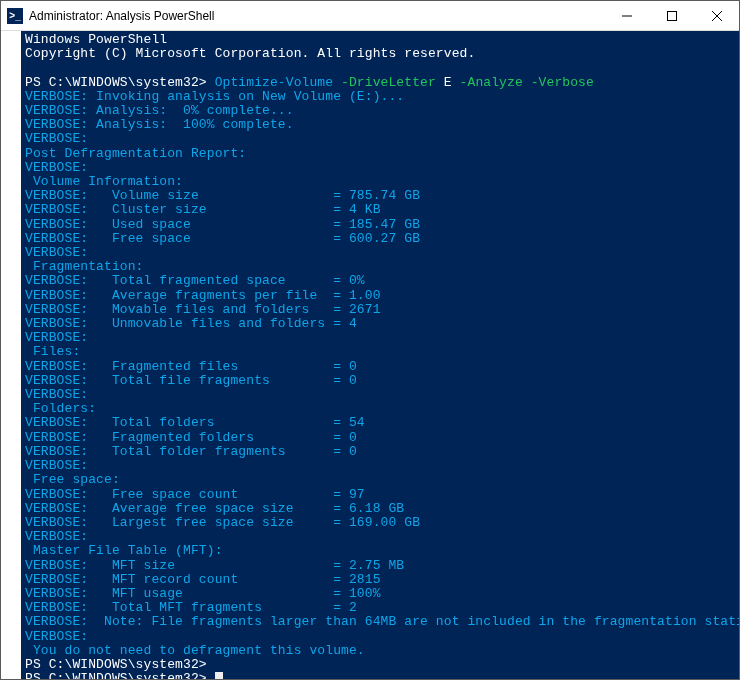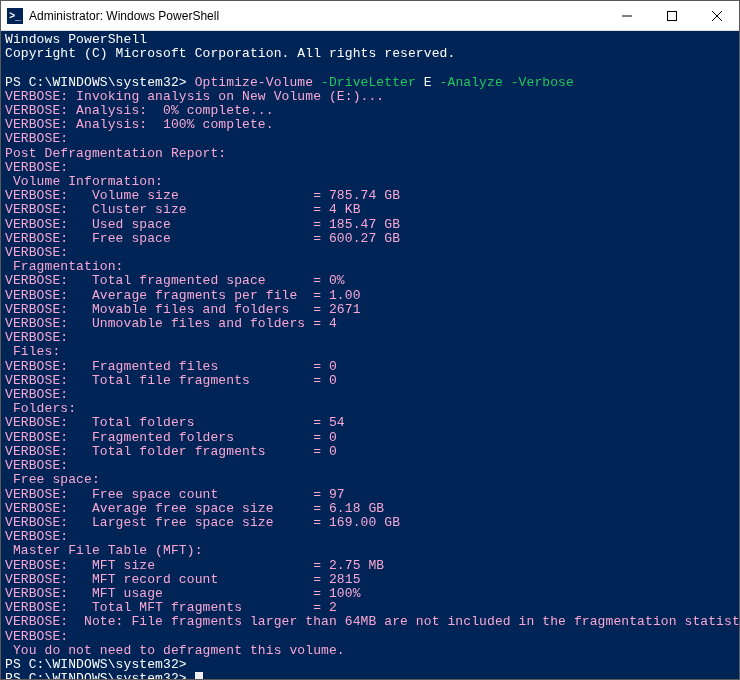--- a/index.html
+++ b/index.html
@@ -64,40 +64,41 @@
     .console {
       flex: 1;
       background: #012456;
       color: #eeedf0;
       padding: 2px 4px;
       overflow: hidden;
       white-space: pre;
       line-height: 14.2px;
       font-size: 13px;
       letter-spacing: 0.1px;
+      margin-left: 20px;
     }
     .line { display: block; }
-    .yellow { color: #f9a8d4; }
+    .yellow { color: #0ea5e9; }
     .white { color: #ffffff; }
     .cyanish { color: #22c55e; }
     .cursor {
       display: inline-block;
       width: 8px;
       height: 14px;
       background: #eeedf0;
       vertical-align: text-bottom;
     }
   </style>
 </head>
 <body>
 
 <div class="window">
   <div class="titlebar">
     <div class="icon">&gt;_</div>
-    <div class="title">Administrator: Windows PowerShell</div>
+    <div class="title">Administrator: Analysis PowerShell</div>
     <div class="controls">
       <div class="control">
         <svg width="10" height="10" viewBox="0 0 10 10">
             <line x1="0" y1="5" x2="10" y2="5" stroke="#000" stroke-width="1"></line>
           </svg>
       </div>
       <div class="control">
         <svg width="10" height="10" viewBox="0 0 10 10">
             <rect x="0.5" y="0.5" width="9" height="9" fill="none" stroke="#000" stroke-width="1"></rect>
           </svg>

